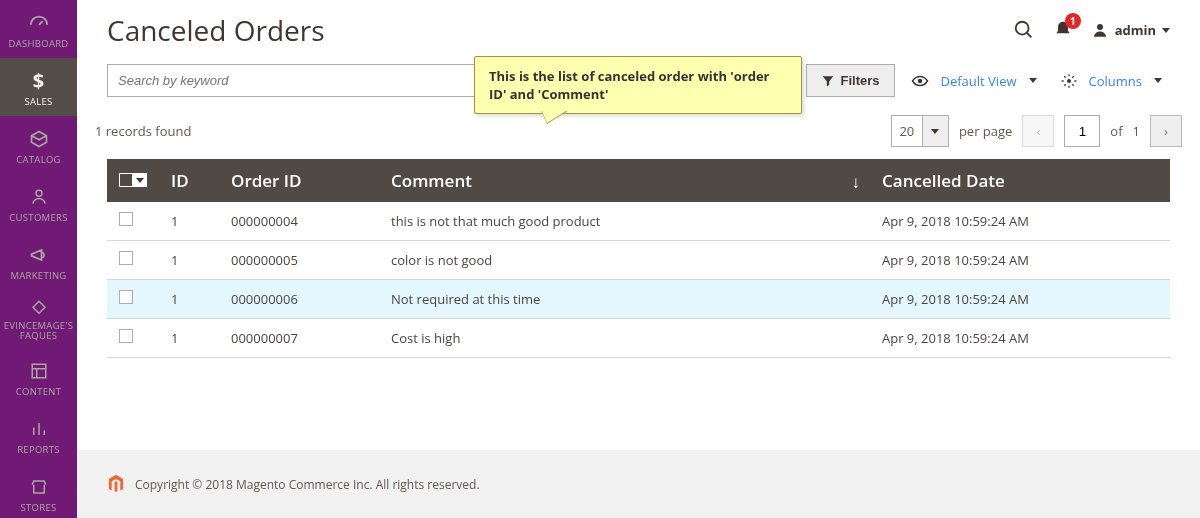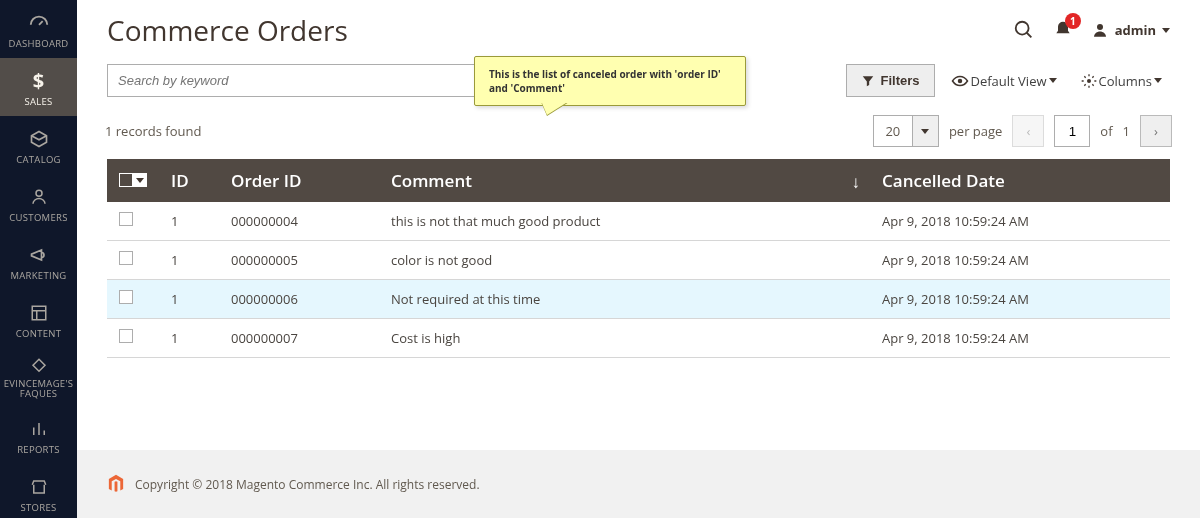--- a/index.html
+++ b/index.html
@@ -1,44 +1,44 @@
 <!DOCTYPE html>
 <html><head>
 <meta charset="utf-8">
 <style>
 * { margin:0; padding:0; box-sizing:border-box; }
 body { font-family:'Open Sans',Arial,sans-serif; font-size:13px; color:#41362f; background:#fff; width:1200px; height:518px; overflow:hidden; position:relative; }
-.sidebar { position:absolute; left:0; top:0; width:77px; height:518px; background:#0f172a; display:flex; flex-direction:column; }
+.sidebar { position:absolute; left:0; top:0; width:77px; height:518px; background:#701a75; display:flex; flex-direction:column; }
 .side-item { display:flex; flex-direction:column; align-items:center; justify-content:center; padding:10px 4px 8px; color:#aaa6a0; font-size:10px; cursor:pointer; text-transform:uppercase; letter-spacing:0.03em; border-bottom:0 solid #4a4542; min-height:58px; }
 .side-item.active { background:#524d49; color:#f7f3eb; }
 .side-ico { width:24px; height:24px; margin-bottom:4px; display:flex; align-items:center; justify-content:center; }
 .side-lbl { text-align:center; line-height:1.1; font-size:9.5px; }
 .main { position:absolute; left:77px; top:0; right:0; height:518px; display:flex; flex-direction:column; }
 .topbar { height:60px; display:flex; align-items:center; justify-content:space-between; padding:0 30px; }
 .page-title { font-size:28px; color:#41362f; font-weight:400; }
 .tools { display:flex; align-items:center; gap:18px; }
 .notif { position:relative; }
 .badge { position:absolute; top:-6px; right:-8px; background:#e22626; color:#fff; font-size:10px; border-radius:9px; padding:1px 5px; font-weight:700; }
 .user { display:flex; align-items:center; gap:6px; color:#41362f;font-weight:bold; }
 .action-row { display:flex; align-items:center; justify-content:space-between; padding:4px 30px 12px; gap:14px; }
 .search-wrap { position:relative; width:412px; }
 .search-in { width:100%; height:33px; border:1px solid #adadad; padding:0 40px 0 10px; font-size:13px; font-style:italic; color:#777; }
 .search-btn { position:absolute; right:4px; top:2px; width:30px; height:29px; background:none; border:none; cursor:pointer; }
-.callout { position:absolute; left:474px; top:56px; width:272px; background:#ffffb0; border:1px solid #9a9a3a; padding:10px 14px; color:#333; font-size:10px; font-weight:700; border-radius:2px; z-index:50; box-shadow:2px 2px 4px rgba(0,0,0,.15); }
+.callout { position:absolute; left:474px; top:56px; width:328px; background:#ffffb0; border:1px solid #9a9a3a; padding:10px 14px; color:#333; font-size:13px; font-weight:700; border-radius:2px; z-index:50; box-shadow:2px 2px 4px rgba(0,0,0,.15); }
 .callout:after { content:""; position:absolute; bottom:-22px; left:60px; border:12px solid transparent; border-top-color:#ffffb0; transform:skewX(-30deg); }
 .callout:before { content:""; position:absolute; bottom:-24px; left:59px; border:13px solid transparent; border-top-color:#9a9a3a; transform:skewX(-30deg); }
 .right-actions { display:flex; align-items:center; gap:8px; }
 .btn-filter { height:33px; border:1px solid #adadad; background:#eee; padding:0 14px; display:flex; align-items:center; gap:6px; font-size:13px; font-weight:600; cursor:pointer; color:#41362f; }
-.link-action { display:flex; align-items:center; gap:2px; padding:0 8px; cursor:pointer; color:#404040; }
+.link-action { display:flex; align-items:center; gap:12px; padding:0 8px; cursor:pointer; color:#3b82f6; }
 .caret { border-left:4px solid transparent; border-right:4px solid transparent; border-top:5px solid #41362f; display:inline-block; }
-.meta-row { display:flex; align-items:center; justify-content:space-between; padding:6px 28px 12px; }
+.meta-row { display:flex; align-items:center; justify-content:space-between; padding:6px 18px 12px; }
 .records { color:#61594f; }
 .pager { display:flex; align-items:center; gap:10px; color:#61594f; }
 .page-size { display:flex; height:32px; }
-.ps-val { width:40px; border:1px solid #adadad; display:flex; align-items:center; justify-content:center; }
+.ps-val { width:32px; border:1px solid #adadad; display:flex; align-items:center; justify-content:center; }
 .ps-dd { width:26px; border:1px solid #adadad; border-left:none; background:#efefef; display:flex; align-items:center; justify-content:center; cursor:pointer; }
 .nav-btn { width:32px; height:32px; border:1px solid #bababa; background:#efefef; display:flex; align-items:center; justify-content:center; cursor:pointer; color:#777; }
 .nav-btn.dis { opacity:.5; }
 .page-in { width:36px; height:32px; border:1px solid #adadad; text-align:center; }
 .table-wrap { padding:0 30px; }
 table { width:100%; border-collapse:collapse; }
 thead th { background:#514943; color:#fff; font-weight:600; font-size:17px; text-align:left; padding:10px 12px; }
 thead th.sort { position:relative; padding-right:26px; }
 thead th.sort .arr { position:absolute; right:10px; top:11px; color:#fff; }
 tbody td { padding:10px 12px; border-bottom:1px solid #d6d6d6; font-size:13px; color:#4a4540; }
@@ -95,33 +95,33 @@
         <svg width="20" height="20" viewBox="0 0 24 24">
           <path class="ico-s" d="M3 11v2l12 5V6z"></path>
           <path class="ico-s" d="M15 9a3 3 0 0 1 0 6"></path>
         </svg>
       </span>
     <span class="side-lbl">MARKETING</span>
   </div>
   <div class="side-item">
     <span class="side-ico">
         <svg width="18" height="18" viewBox="0 0 24 24">
+          <path class="ico-s" d="M12 3l8 8-8 8-8-8z"></path>
+        </svg>
+      </span>
+    <span class="side-lbl">EVINCEMAGE'S FAQUES</span>
+  </div>
+  <div class="side-item">
+    <span class="side-ico">
+        <svg width="18" height="18" viewBox="0 0 24 24">
           <rect class="ico-s" x="3" y="3" width="18" height="18"></rect>
           <path class="ico-s" d="M3 9h18M9 9v12"></path>
         </svg>
       </span>
     <span class="side-lbl">CONTENT</span>
-  </div>
-  <div class="side-item">
-    <span class="side-ico">
-        <svg width="18" height="18" viewBox="0 0 24 24">
-          <path class="ico-s" d="M12 3l8 8-8 8-8-8z"></path>
-        </svg>
-      </span>
-    <span class="side-lbl">EVINCEMAGE'S FAQUES</span>
   </div>
   <div class="side-item">
     <span class="side-ico">
         <svg width="18" height="18" viewBox="0 0 24 24">
           <path class="ico-s" d="M5 20V10M12 20V4M19 20v-6"></path>
         </svg>
       </span>
     <span class="side-lbl">REPORTS</span>
   </div>
   <div class="side-item">
@@ -130,21 +130,21 @@
           <path class="ico-s" d="M3 9l2-5h14l2 5"></path>
           <path class="ico-s" d="M5 9v11h14V9"></path>
         </svg>
       </span>
     <span class="side-lbl">STORES</span>
   </div>
 </div>
 
 <div class="main">
   <div class="topbar">
-    <h1 class="page-title">Commerce Orders</h1>
+    <h1 class="page-title">Canceled Orders</h1>
     <div class="tools">
       <span class="tool-ico">
           <svg width="22" height="22" viewBox="0 0 24 24">
             <circle cx="10" cy="10" r="7" fill="none" stroke="#41362f" stroke-width="2"></circle>
             <path d="M15 15l5 5" stroke="#41362f" stroke-width="2"></path>
           </svg>
         </span>
       <span class="tool-ico notif">
         <svg width="20" height="22" viewBox="0 0 24 24">
             <path d="M12 2a6 6 0 0 0-6 6v5l-2 3h16l-2-3V8a6 6 0 0 0-6-6z" fill="#41362f"></path>

